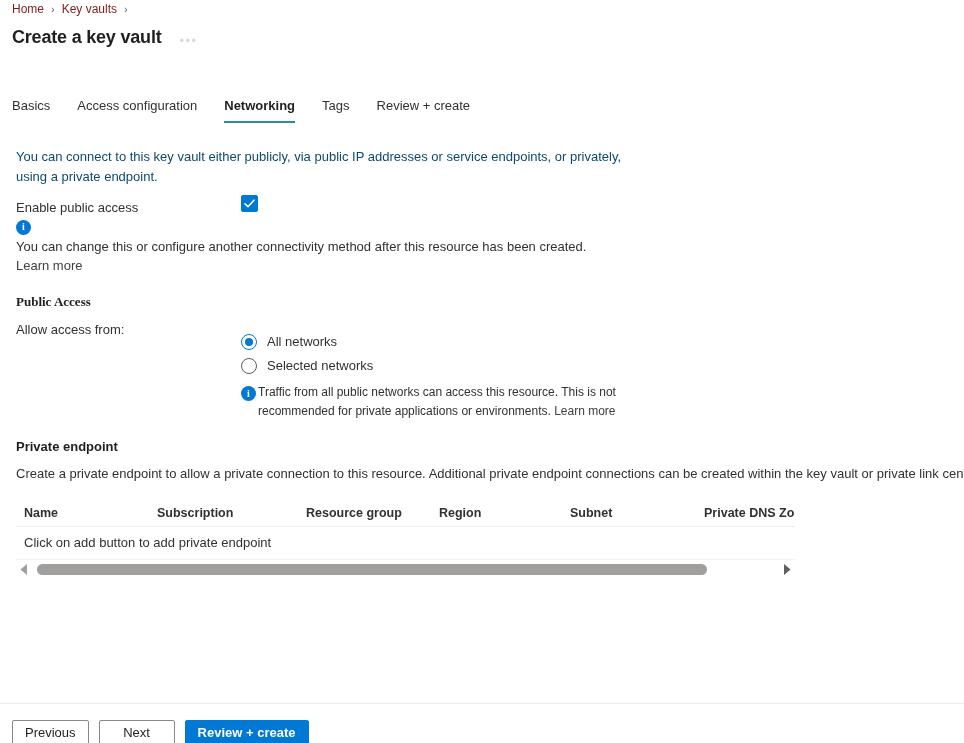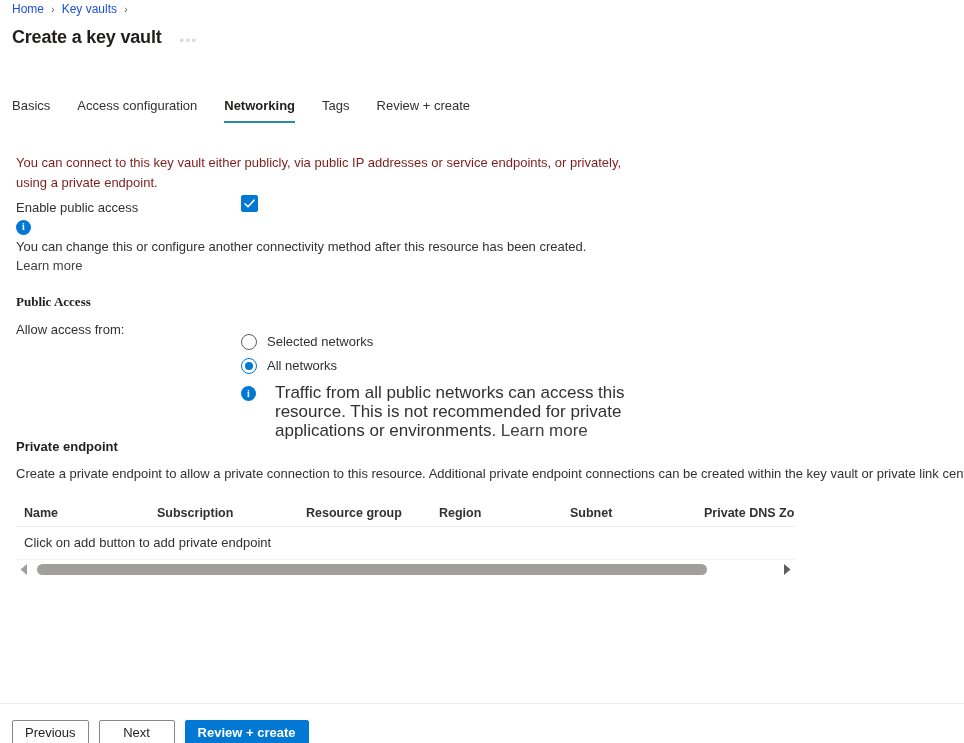--- a/index.html
+++ b/index.html
@@ -24,21 +24,21 @@
   .breadcrumb {
     position: absolute;
     left: 12px;
     top: 1px;
     display: flex;
     align-items: center;
     font-size: 12px;
     line-height: 16px;
   }
   .crumb-link {
-    color: #1d4ed8;
+    color: #7f1d1d;
     cursor: pointer;
     text-decoration: none;
     white-space: nowrap;
   }
   .crumb-sep {
     color: #605e5c;
     margin: 0 7px;
     font-size: 11px;
     user-select: none;
   }
@@ -97,25 +97,25 @@
     right: 0;
     bottom: 0;
     height: 2px;
     background: #2c8c99;
   }
 
   
   .intro {
     position: absolute;
     left: 16px;
-    top: 153px;
+    top: 147px;
     width: 628px;
     font-size: 13px;
     line-height: 20px;
-    color: #7f1d1d;
+    color: #0c4a6e;
   }
 
   .lbl-enable {
     position: absolute;
     left: 16px;
     top: 199px;
     font-size: 13px;
     line-height: 18px;
     color: #323130;
   }
@@ -237,22 +237,22 @@
   .callout {
     position: absolute;
     left: 241px;
     top: 383px;
     width: 450px;
     display: flex;
     align-items: flex-start;
   }
   .callout .info-dot { margin-top: 3px; }
   .callout .ctext {
-    margin-left: 19px;
-    font-size: 17px;
+    margin-left: 2px;
+    font-size: 12px;
     line-height: 19px;
     color: #323130;
   }
 
   
   .pe-desc {
     position: absolute;
     left: 16px;
     top: 465px;
     width: 944px;
@@ -449,26 +449,26 @@
       <span>You can change this or configure another connectivity method after this resource has been created.</span>
       <a class="learn">Learn more</a>
     </div>
   </div>
 
   <div class="sec-head" id="sec-public">Public Access</div>
   <div class="lbl-allow">Allow access from:</div>
 
   <div class="radio-group">
     <div class="radio-row">
+      <span class="radio checked"></span>
+      <span class="radio-label">All networks</span>
+    </div>
+    <div class="radio-row">
       <span class="radio"></span>
       <span class="radio-label">Selected networks</span>
-    </div>
-    <div class="radio-row">
-      <span class="radio checked"></span>
-      <span class="radio-label">All networks</span>
     </div>
   </div>
 
   <div class="callout">
     <span class="info-dot">
         <i>i</i>
       </span>
     <div class="ctext">
       <span>Traffic from all public networks can access this resource. This is not recommended for private applications or environments.</span>
       <a class="learn">Learn more</a>

